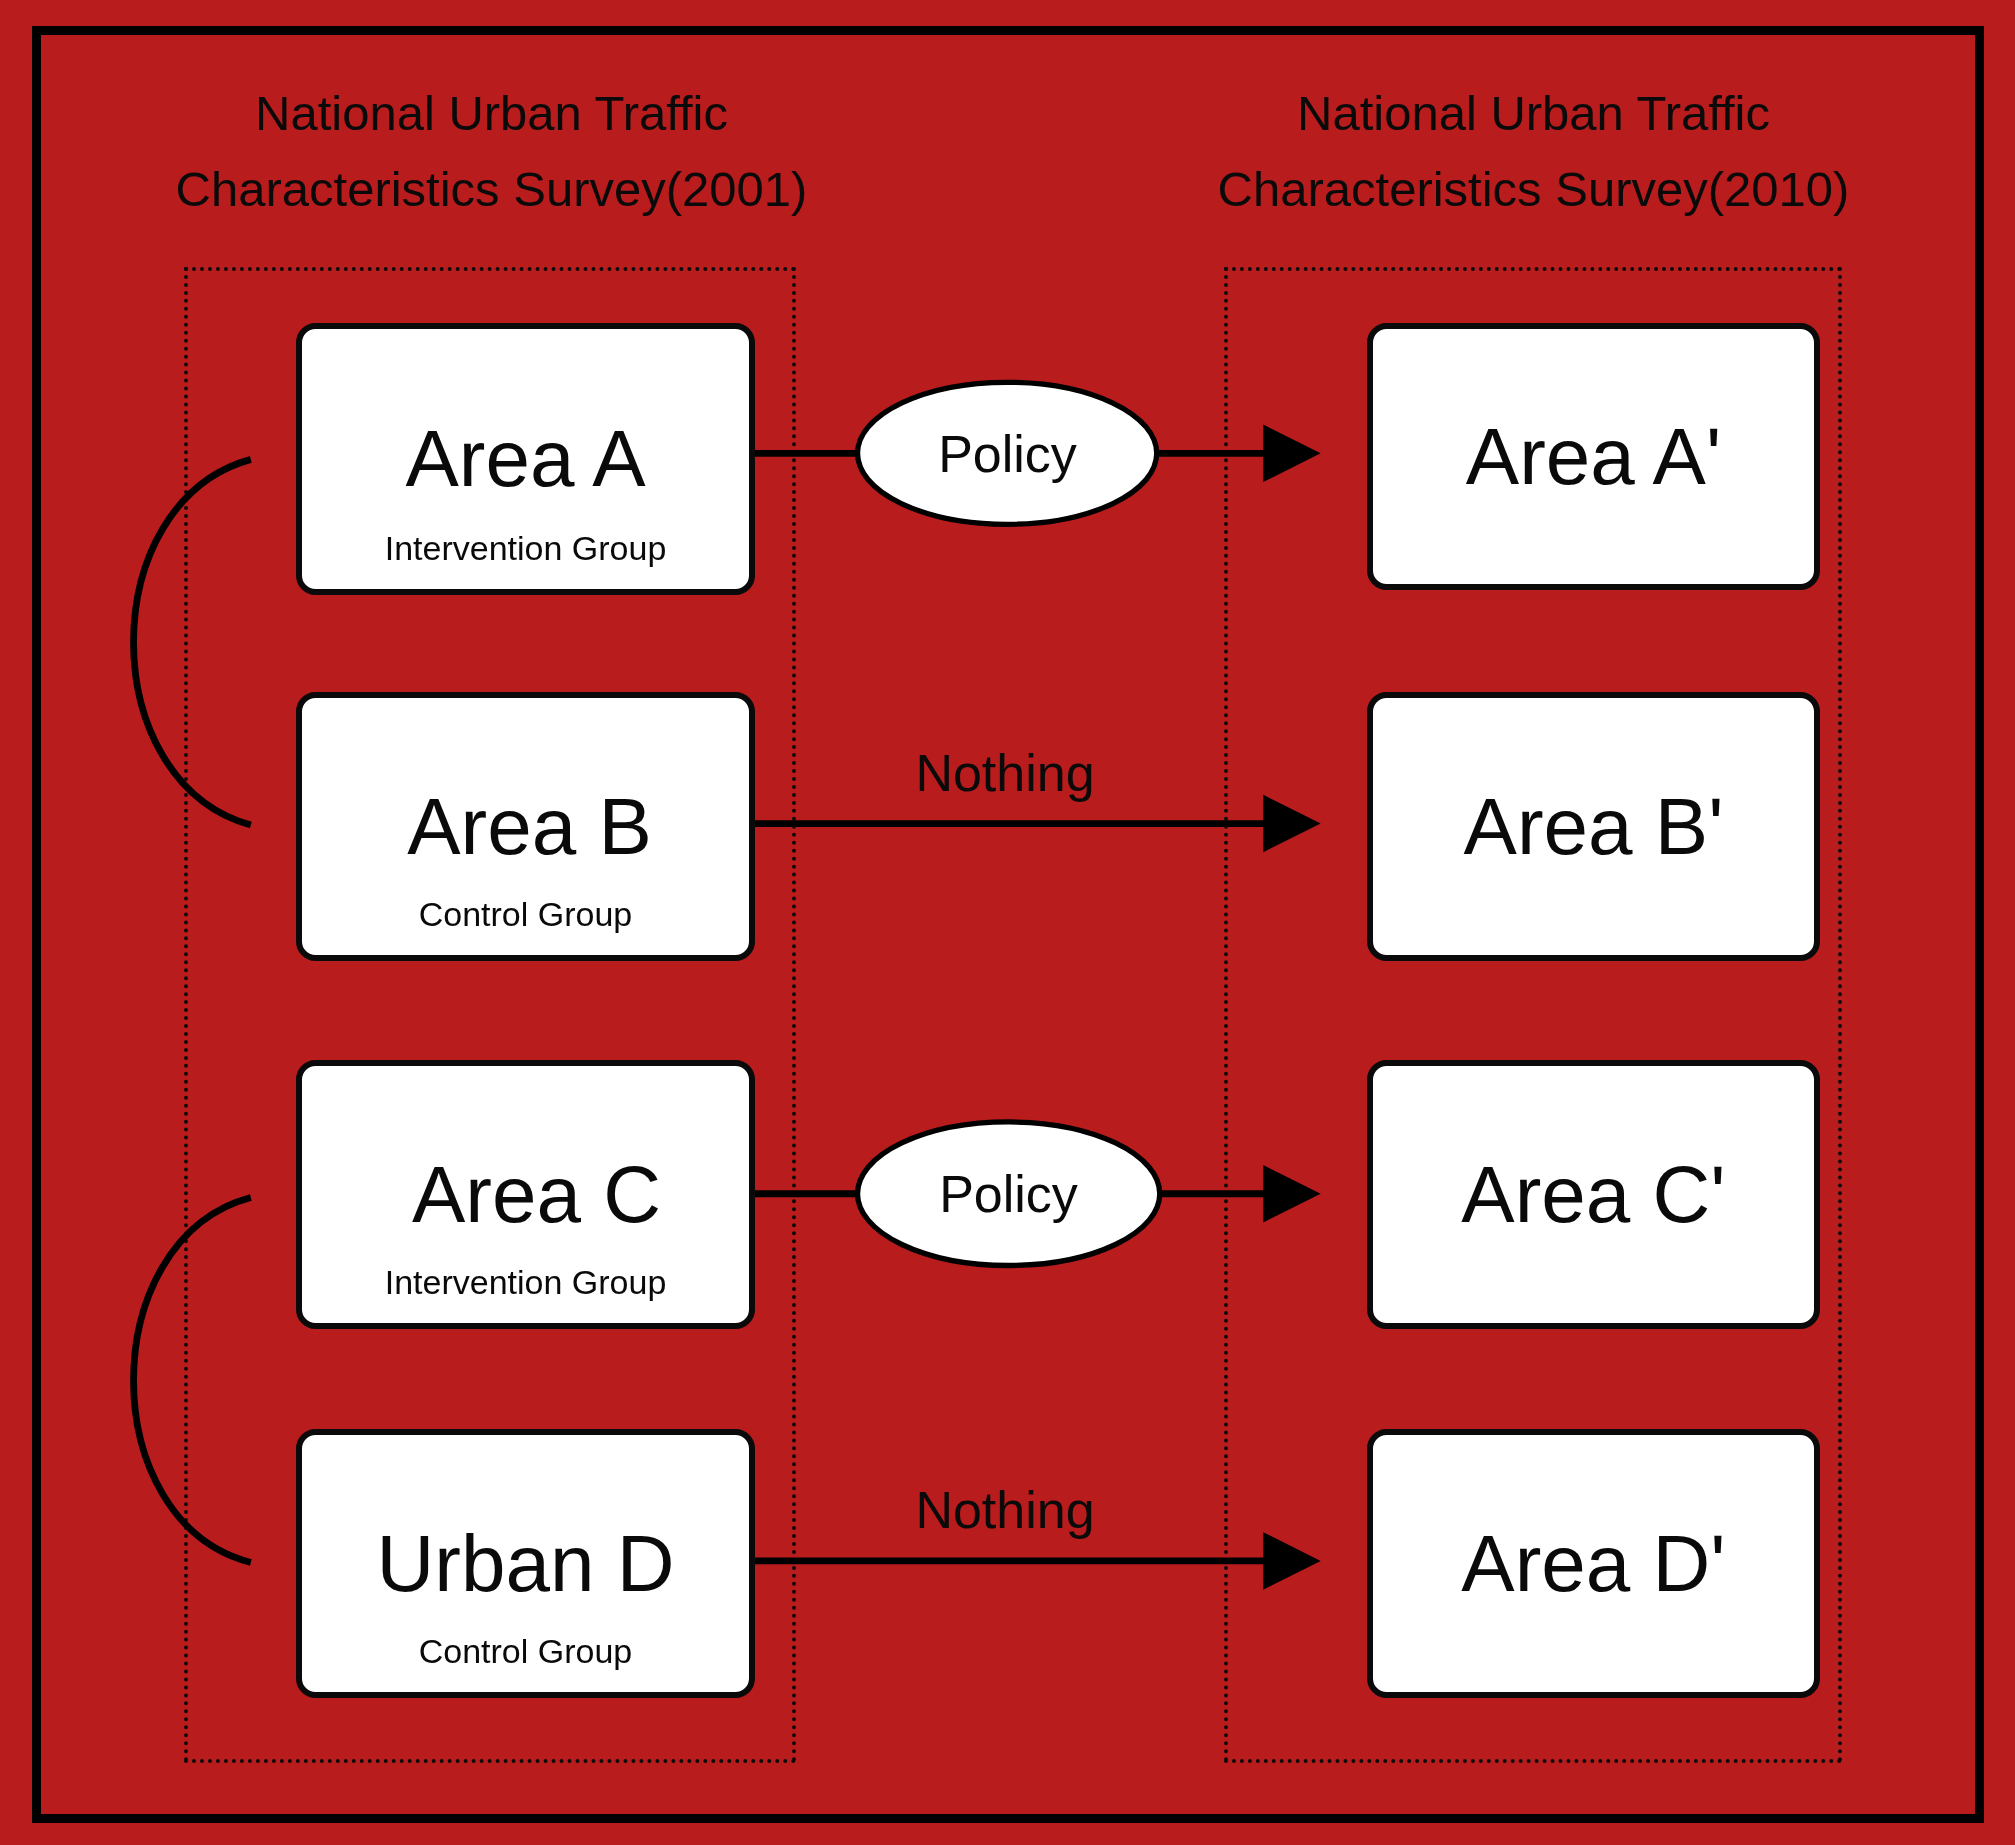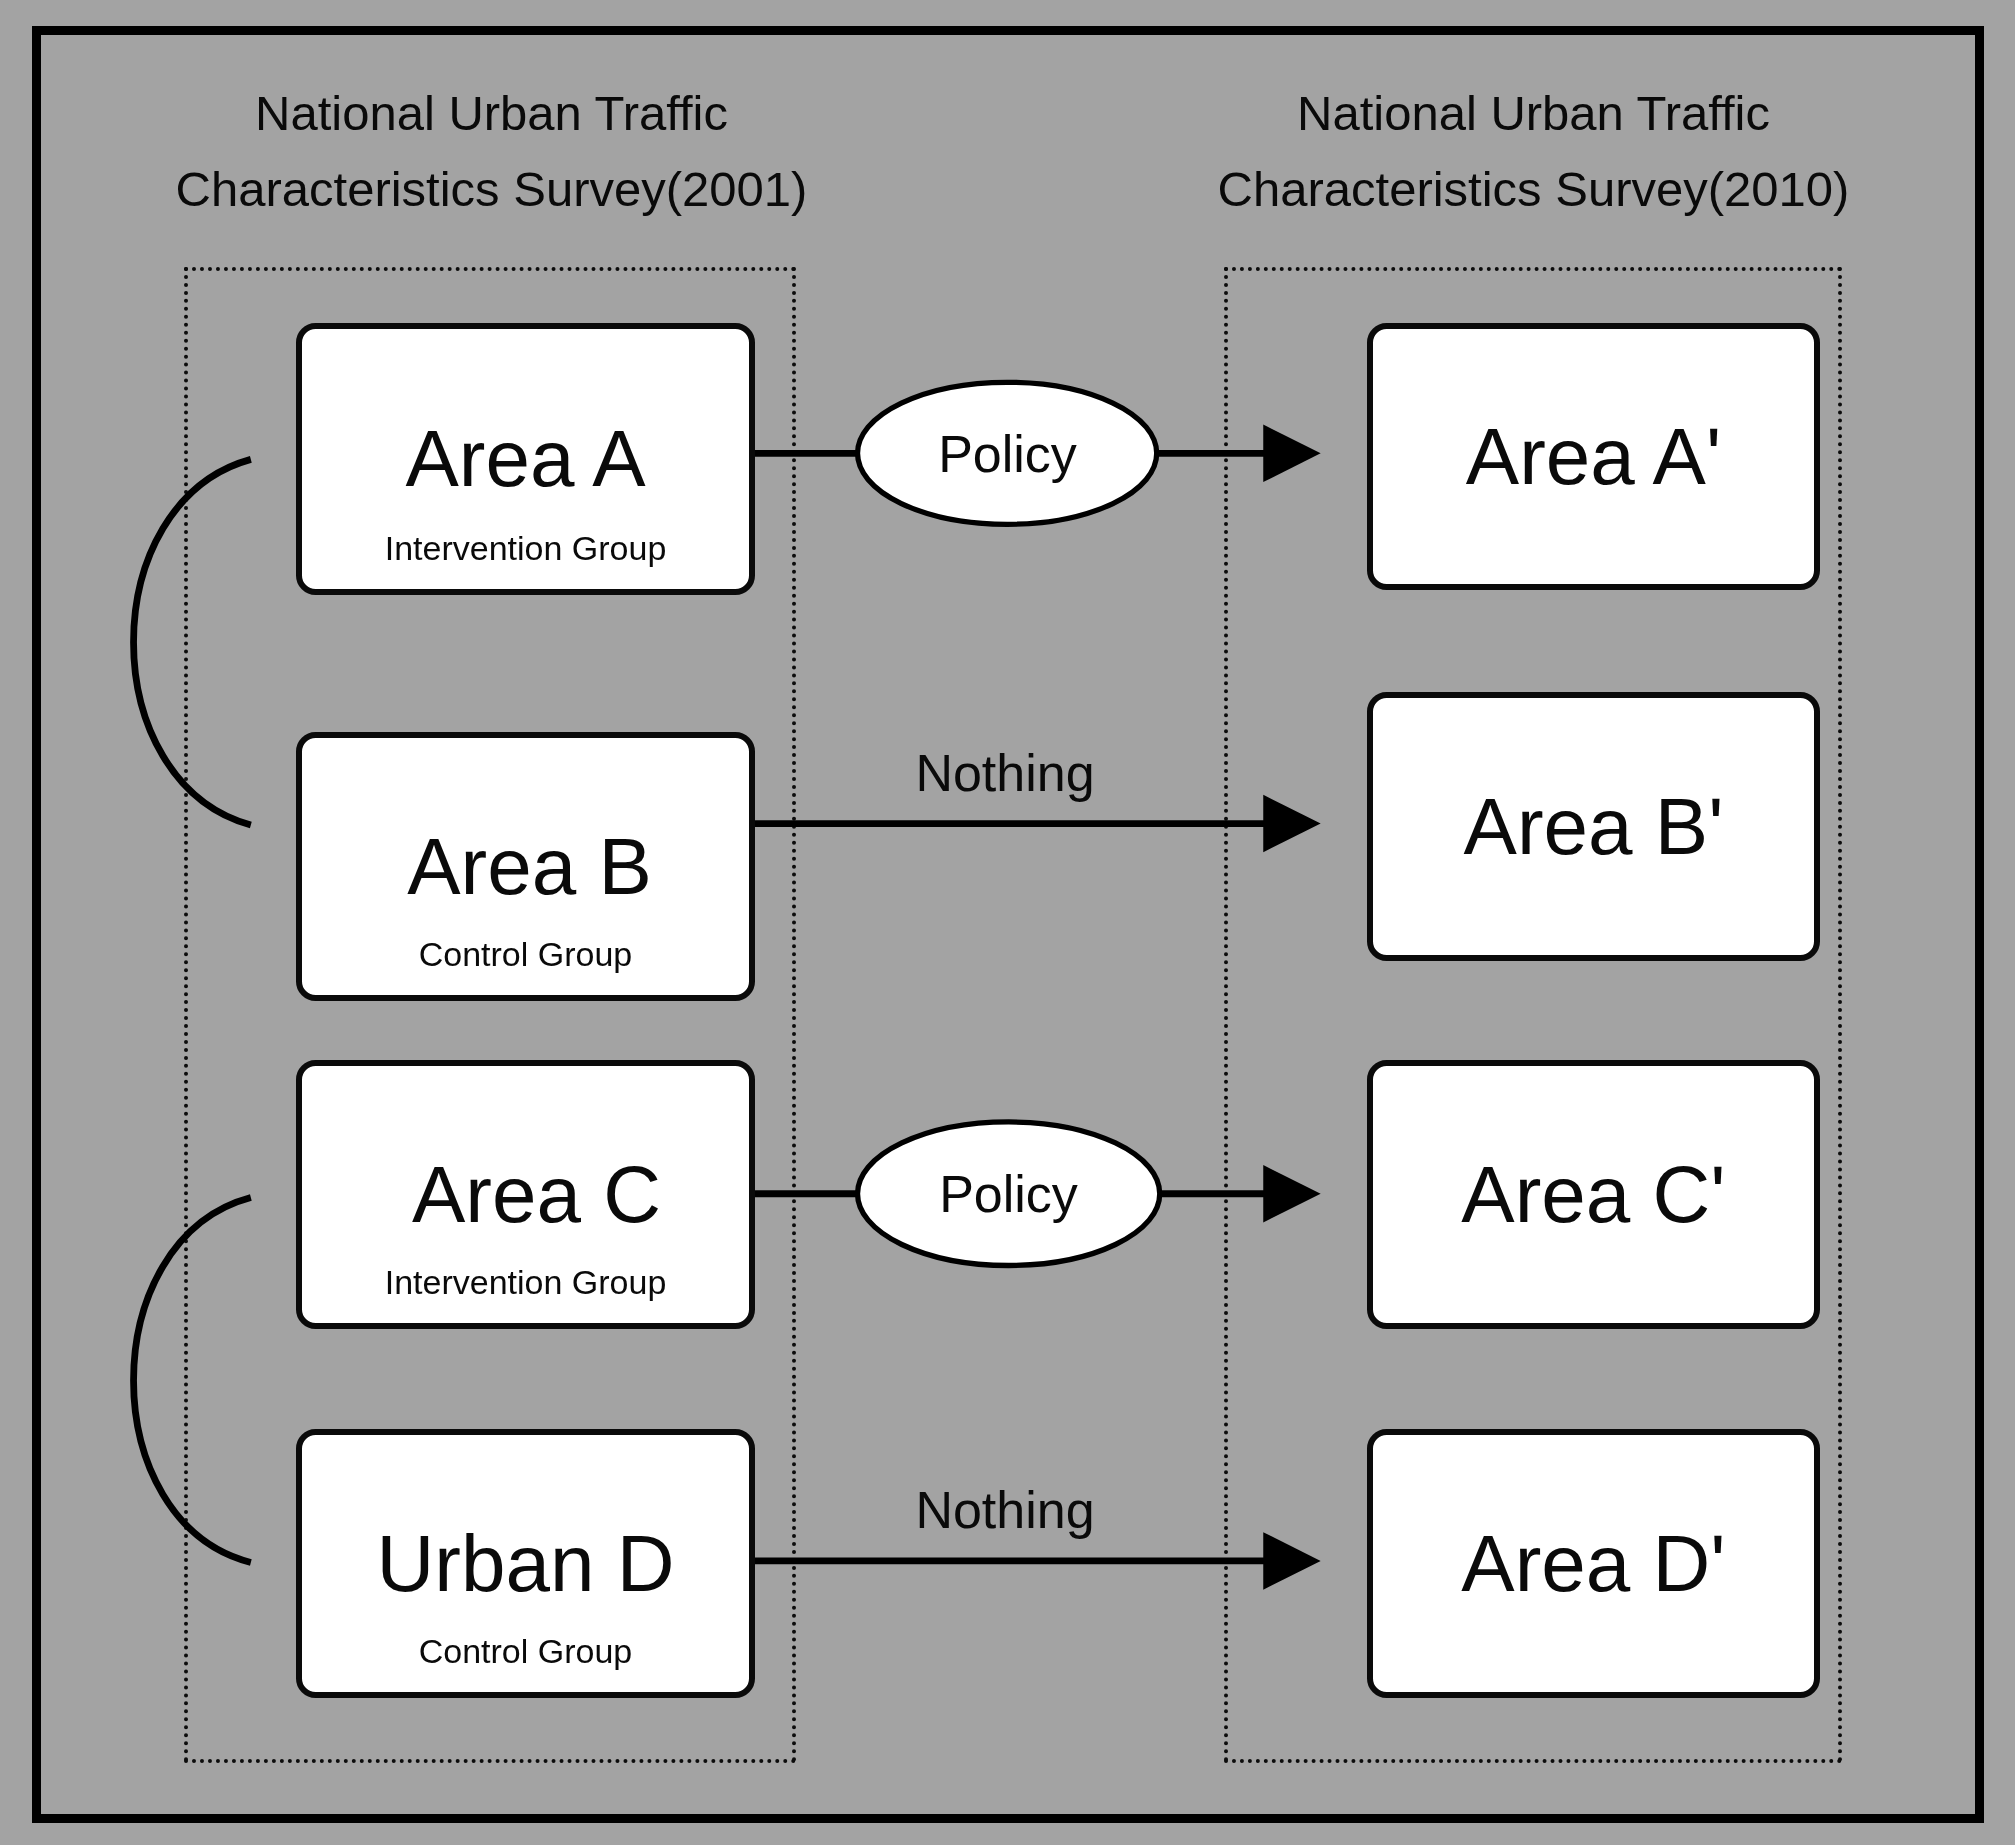--- a/index.html
+++ b/index.html
@@ -4,21 +4,21 @@
 <style>
   html, body {
     margin: 0;
     padding: 0;
     background: #ffffff;
   }
   #canvas {
     position: relative;
     width: 2015px;
     height: 1845px;
-    background: #a3a3a3;
+    background: #b91c1c;
     font-family: "Liberation Sans", sans-serif;
     color: #000;
     overflow: hidden;
   }
   .abs { position: absolute; box-sizing: border-box; }
 
   .frame {
     border: 9.8px solid #000;
     z-index: 0;
   }
@@ -118,21 +118,21 @@
     <ellipse cx="1335" cy="1580" rx="200" ry="95" fill="#fff" stroke="#000" stroke-width="7"></ellipse>
 
     <line x1="936" y1="2066" x2="1680" y2="2066" stroke="#000" stroke-width="9"></line>
     <polygon points="1748,2066 1672,2028 1672,2104" fill="#000"></polygon>
   </svg>
 
   <div class="abs area-box" style="left:248px; top:323px; width:459px; height:272px;">
     <span class="main-label">Area A</span>
     <span class="sub-label">Intervention Group</span>
   </div>
-  <div class="abs area-box" style="left:248px; top:732px; width:459px; height:269px;padding-left:8px;">
+  <div class="abs area-box" style="left:248px; top:692px; width:459px; height:269px;padding-left:8px;">
     <span class="main-label">Area B</span>
     <span class="sub-label">Control Group</span>
   </div>
   <div class="abs area-box" style="left:248px; top:1060px; width:459px; height:269px;padding-left:22px;">
     <span class="main-label">Area C</span>
     <span class="sub-label">Intervention Group</span>
   </div>
   <div class="abs area-box" style="left:248px; top:1429px; width:459px; height:269px;">
     <span class="main-label">Urban D</span>
     <span class="sub-label">Control Group</span>

